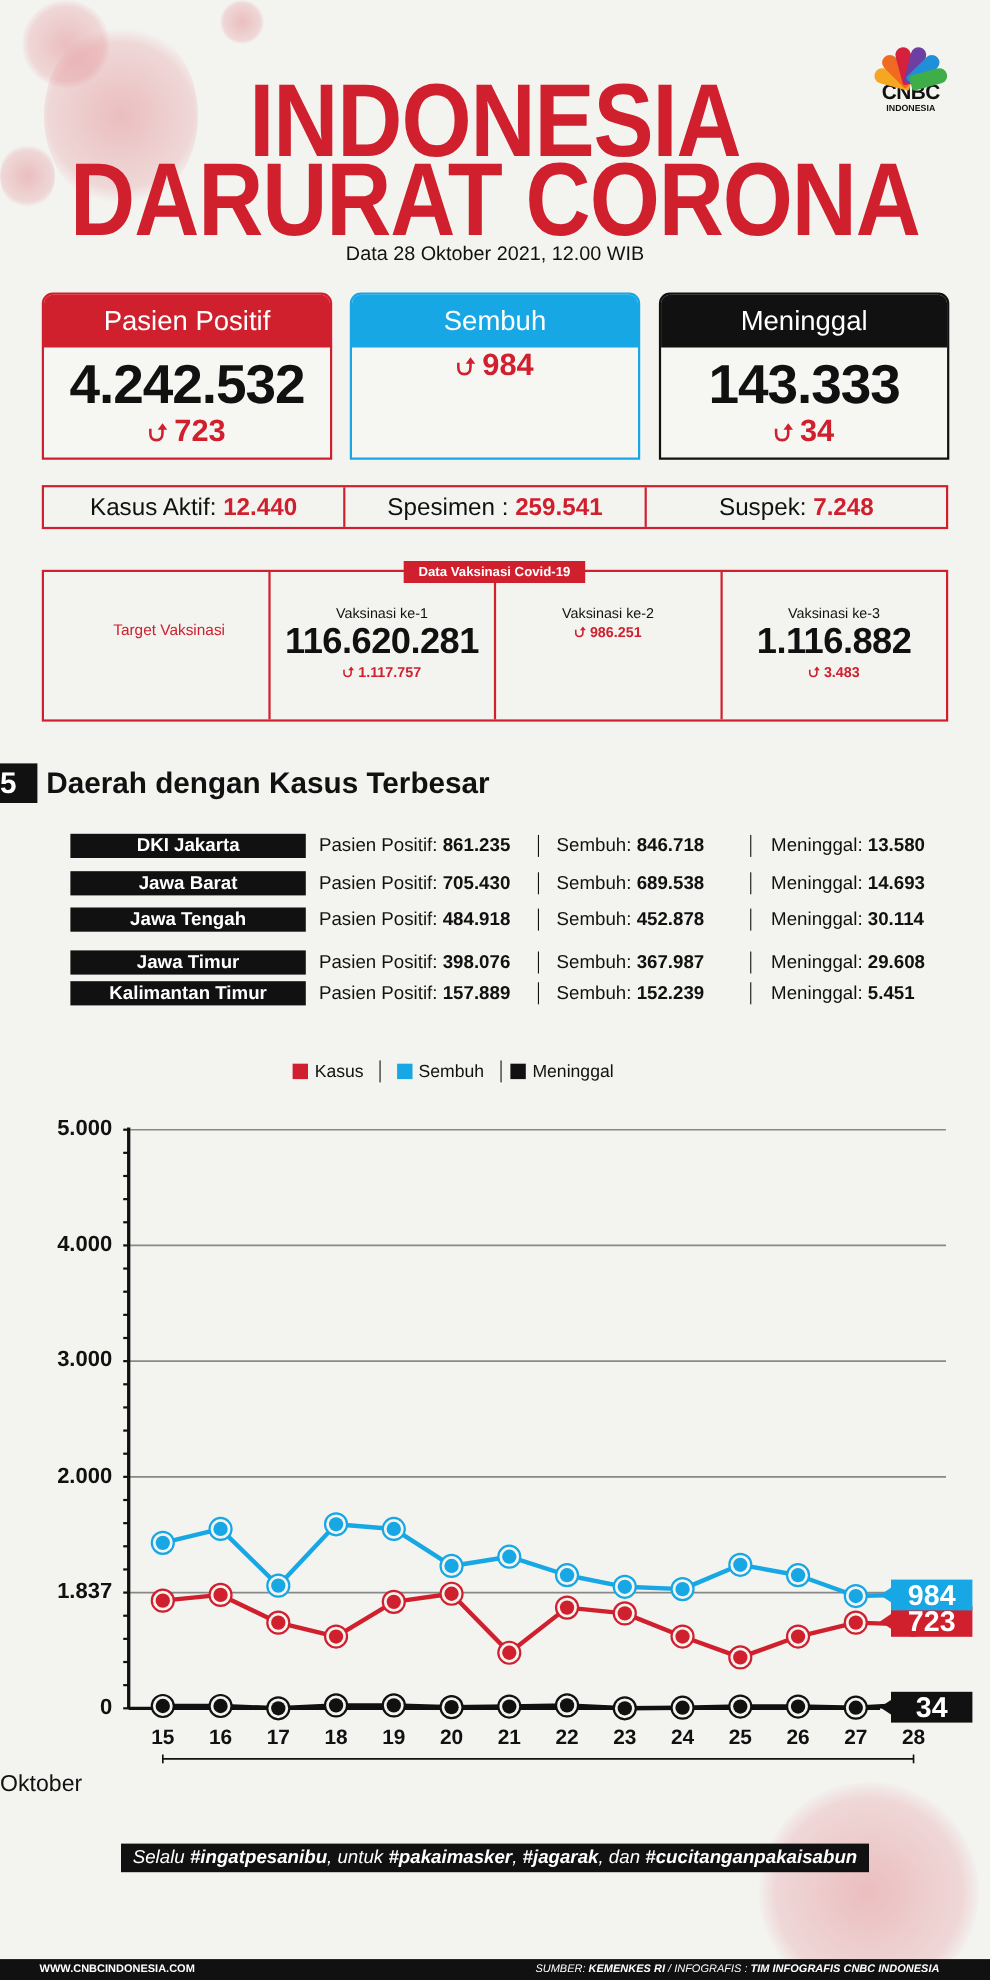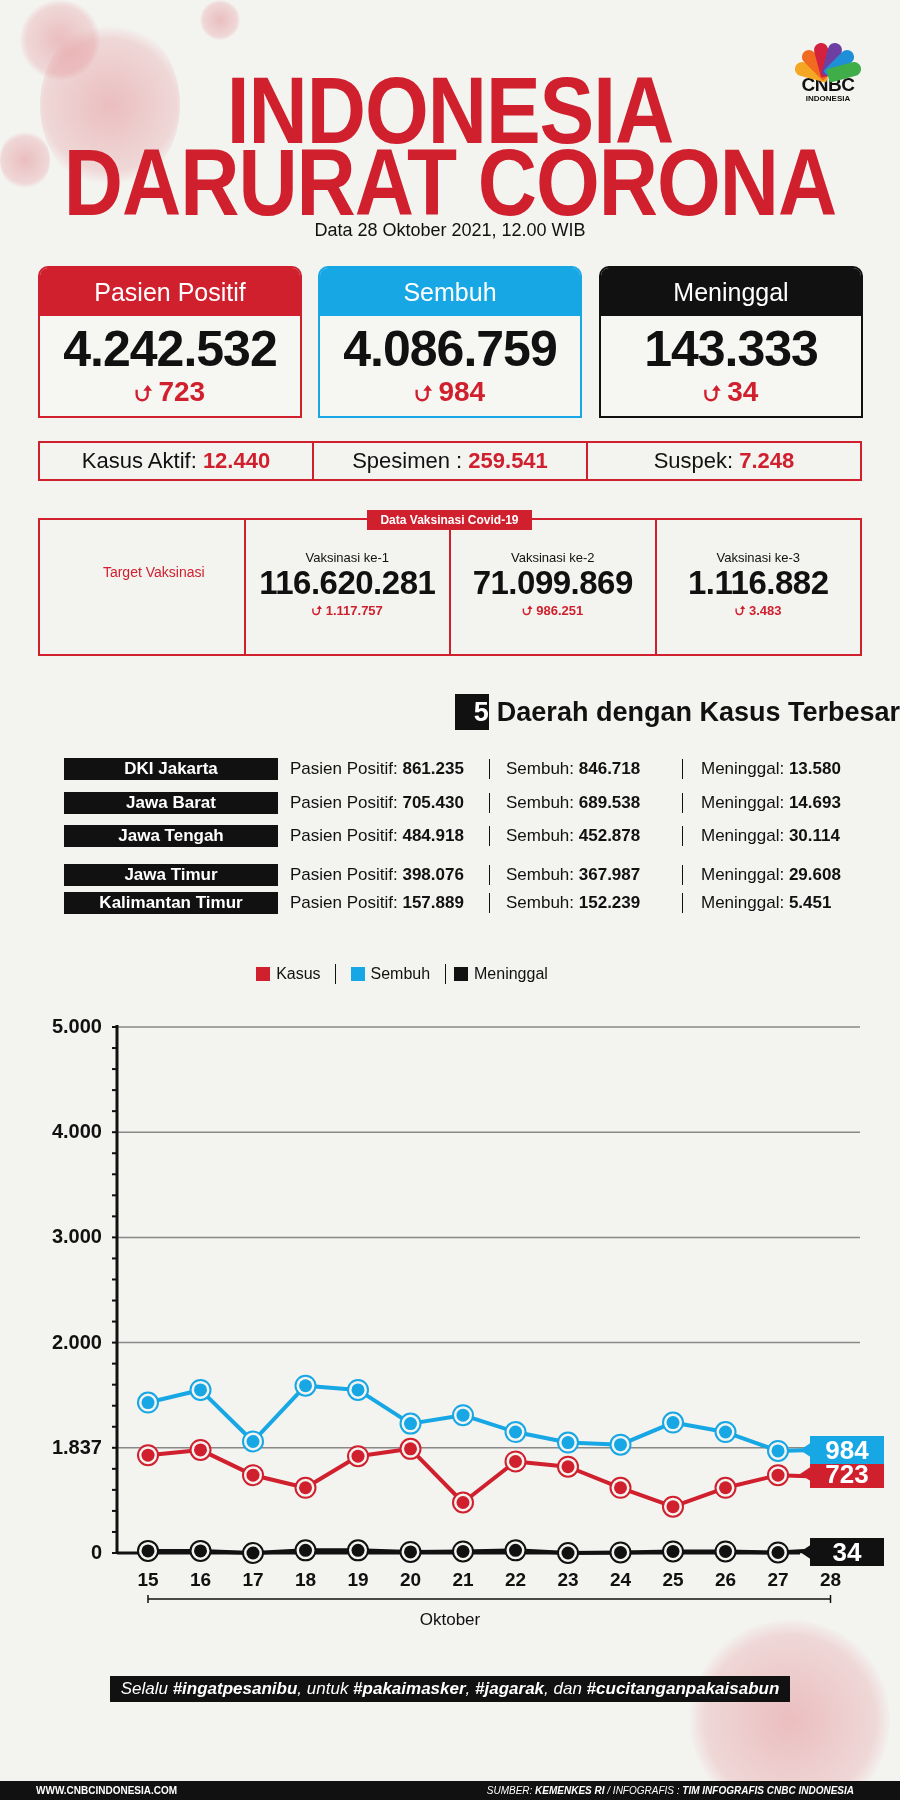--- a/index.html
+++ b/index.html
@@ -29,38 +29,38 @@
   .vax { position: absolute; top: 518px; left: 38px; width: 824px; height: 138px; border: 2px solid #d0202e; display: flex; }
   .vax .c { flex: 1; border-right: 2px solid #d0202e; text-align: center; padding-top: 30px; }
   .vax .c:last-child { border-right: none; }
   .vax .lbl { font-size: 13px; }
   .vax .num { font-size: 33px; font-weight: 900; line-height: 36px; letter-spacing: -0.5px; }
   .vax .inc2 { font-size: 13px; font-weight: 900; color: #d0202e; }
   .vax .target .lbl { color: #d0202e; font-size: 14px; margin-top: 14px; padding-left: 24px; }
   .vax .target .num { color: #d0202e; }
   .vtag { position: absolute; top: 510px; left: 367px; width: 165px; height: 20px; background: #d0202e; color: #fff; font-size: 12px; font-weight: 700; text-align: center; line-height: 20px; }
 
-  .top5 { position: absolute; top: 694px; left: 0; width: 900px; text-align: right; font-size: 27px; font-weight: 900; }
+  .top5 { position: absolute; top: 694px; left: 0; width: 900px; text-align: left; font-size: 27px; font-weight: 900; }
   .top5 .five { display: inline-block; background: #111; color: #fff; width: 34px; height: 36px; line-height: 36px; margin-right: 8px; vertical-align: middle; }
   .top5 .t { vertical-align: middle; }
   .reg { position: absolute; left: 64px; width: 780px; height: 24px; display: flex; align-items: center; font-size: 17px; }
   .reg .name { width: 214px; height: 22px; background: #111; color: #fff; font-weight: 700; text-align: center; line-height: 22px; margin-right: 12px; }
   .reg .p { width: 200px; border-right: 1.5px solid #111; }
   .reg .s { width: 193px; padding-left: 16px; border-right: 1.5px solid #111; }
   .reg .m { padding-left: 18px; }
   .reg b { font-weight: 700; }
 
-  .legend { position: absolute; top: 964px; left: 6px; width: 792px; text-align: center; font-size: 16px; }
+  .legend { position: absolute; top: 964px; left: 16px; width: 792px; text-align: center; font-size: 16px; }
   .legend .it { display: inline-block; margin: 0 10px; }
   .legend .sw { display: inline-block; width: 14px; height: 14px; vertical-align: -2px; margin-right: 6px; }
   .legend .sep { display: inline-block; width: 1px; height: 20px; background: #111; vertical-align: -5px; }
   .ylab { position: absolute; left: 40px; width: 62px; text-align: right; font-size: 20px; font-weight: 700; }
   .xlab { position: absolute; font-size: 19px; font-weight: 700; width: 40px; text-align: center; }
   .endtag { position: absolute; left: 810px; width: 74px; color: #fff; font-weight: 900; font-size: 26px; text-align: center; line-height: 28px; }
-  .oktober { position: absolute; top: 1610px; left: 0; width: 900px; text-align: center; font-size: 17px; }
+  .oktober { position: absolute; top: 1610px; left: 0; width: 900px; font-size: 21px; }
 
   .slogan { position: absolute; top: 1676px; left: 110px; width: 680px; height: 26px; background: #111; color: #fff; font-style: italic; font-size: 17px; text-align: center; line-height: 26px; }
   .footer { position: absolute; top: 1781px; left: 0; width: 900px; height: 28px; background: #111; color: #fff; font-size: 10px; font-weight: 700; }
   .footer .l { position: absolute; left: 36px; top: 4px; }
   .footer .r { position: absolute; right: 46px; top: 4px; font-style: italic; font-weight: 400; }
   .footer .r b { font-weight: 700; }
 </style>
 </head>
 <body>
 
@@ -88,21 +88,20 @@
 
 <div class="date">Data 28 Oktober 2021, 12.00 WIB</div>
 
 <div class="card" style="left:38px;border-color:#d0202e;">
   <div class="head" style="background:#d0202e;">Pasien Positif</div>
   <div class="big">4.242.532</div>
   <div class="inc"><span class="ar">⮍</span><span>723</span></div>
 </div>
 <div class="card" style="left:318px;border-color:#16a7e4;">
   <div class="head" style="background:#16a7e4;">Sembuh</div>
-  <div class="big">4.086.759</div>
   <div class="inc"><span class="ar">⮍</span><span>984</span></div>
 </div>
 <div class="card" style="left:599px;border-color:#111;">
   <div class="head" style="background:#111;">Meninggal</div>
   <div class="big">143.333</div>
   <div class="inc"><span class="ar">⮍</span><span>34</span></div>
 </div>
 
 <div class="row2">
   <div class="c"><span>Kasus Aktif: </span><b>12.440</b></div>
@@ -114,21 +113,20 @@
   <div class="c target">
     <div class="lbl">Target Vaksinasi</div>
   </div>
   <div class="c">
     <div class="lbl">Vaksinasi ke-1</div>
     <div class="num">116.620.281</div>
     <div class="inc2"><span>⮍ </span><span>1.117.757</span></div>
   </div>
   <div class="c">
     <div class="lbl">Vaksinasi ke-2</div>
-    <div class="num">71.099.869</div>
     <div class="inc2"><span>⮍ </span><span>986.251</span></div>
   </div>
   <div class="c">
     <div class="lbl">Vaksinasi ke-3</div>
     <div class="num">1.116.882</div>
     <div class="inc2"><span>⮍ </span><span>3.483</span></div>
   </div>
 </div>
 <div class="vtag">Data Vaksinasi Covid-19</div>
 

